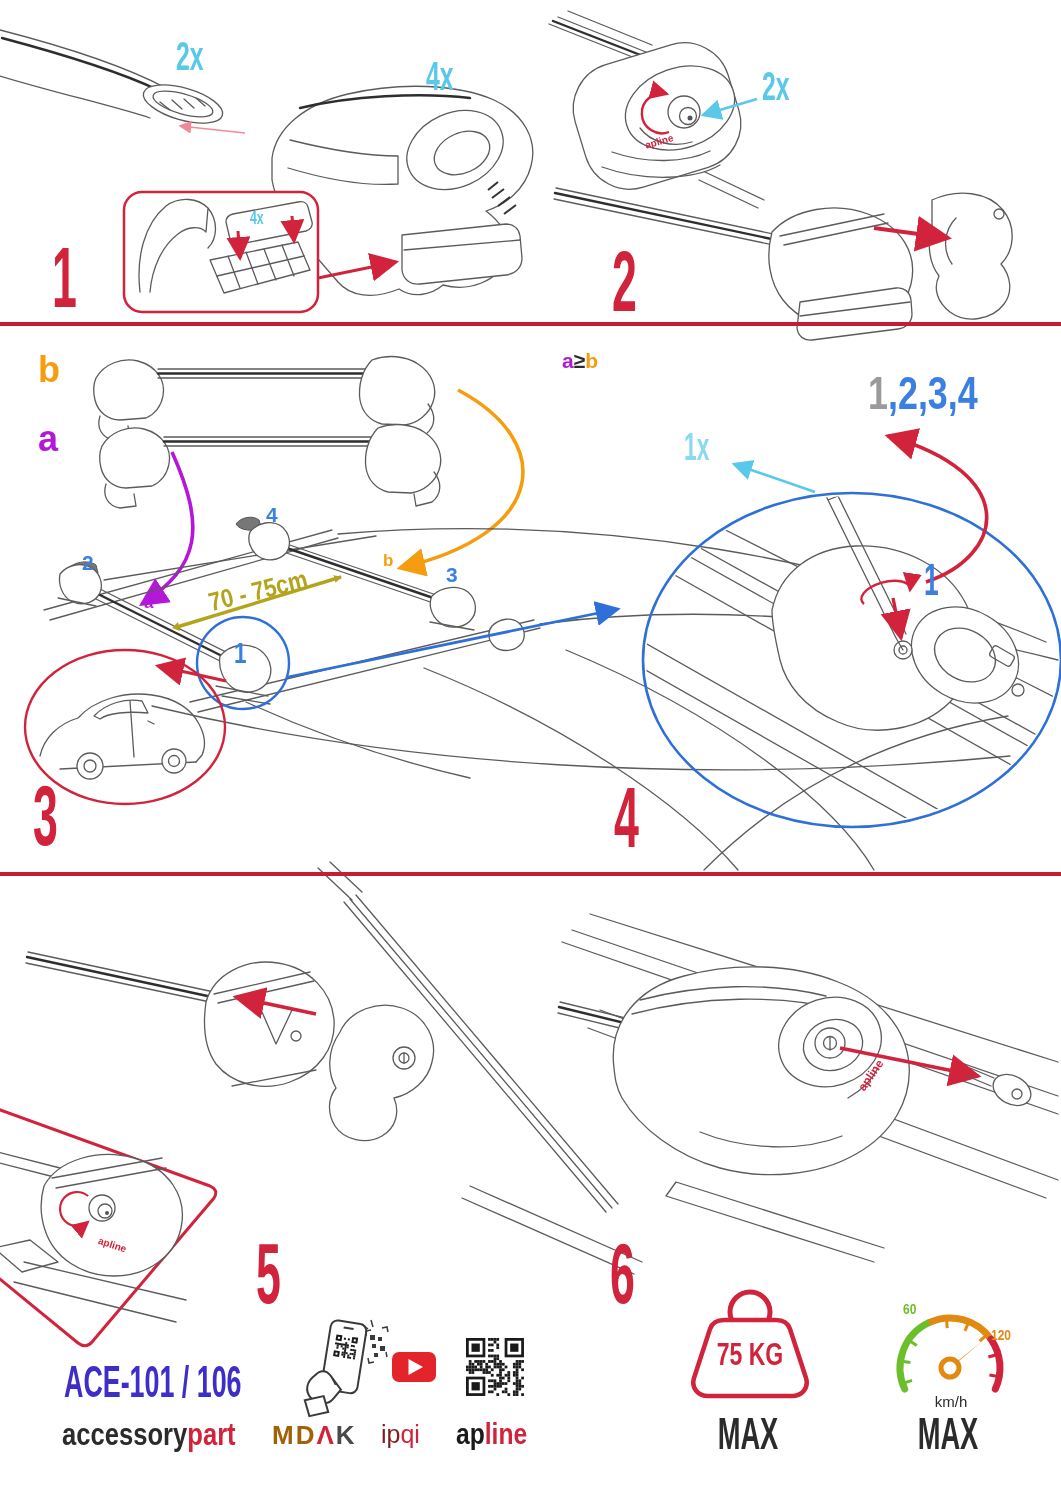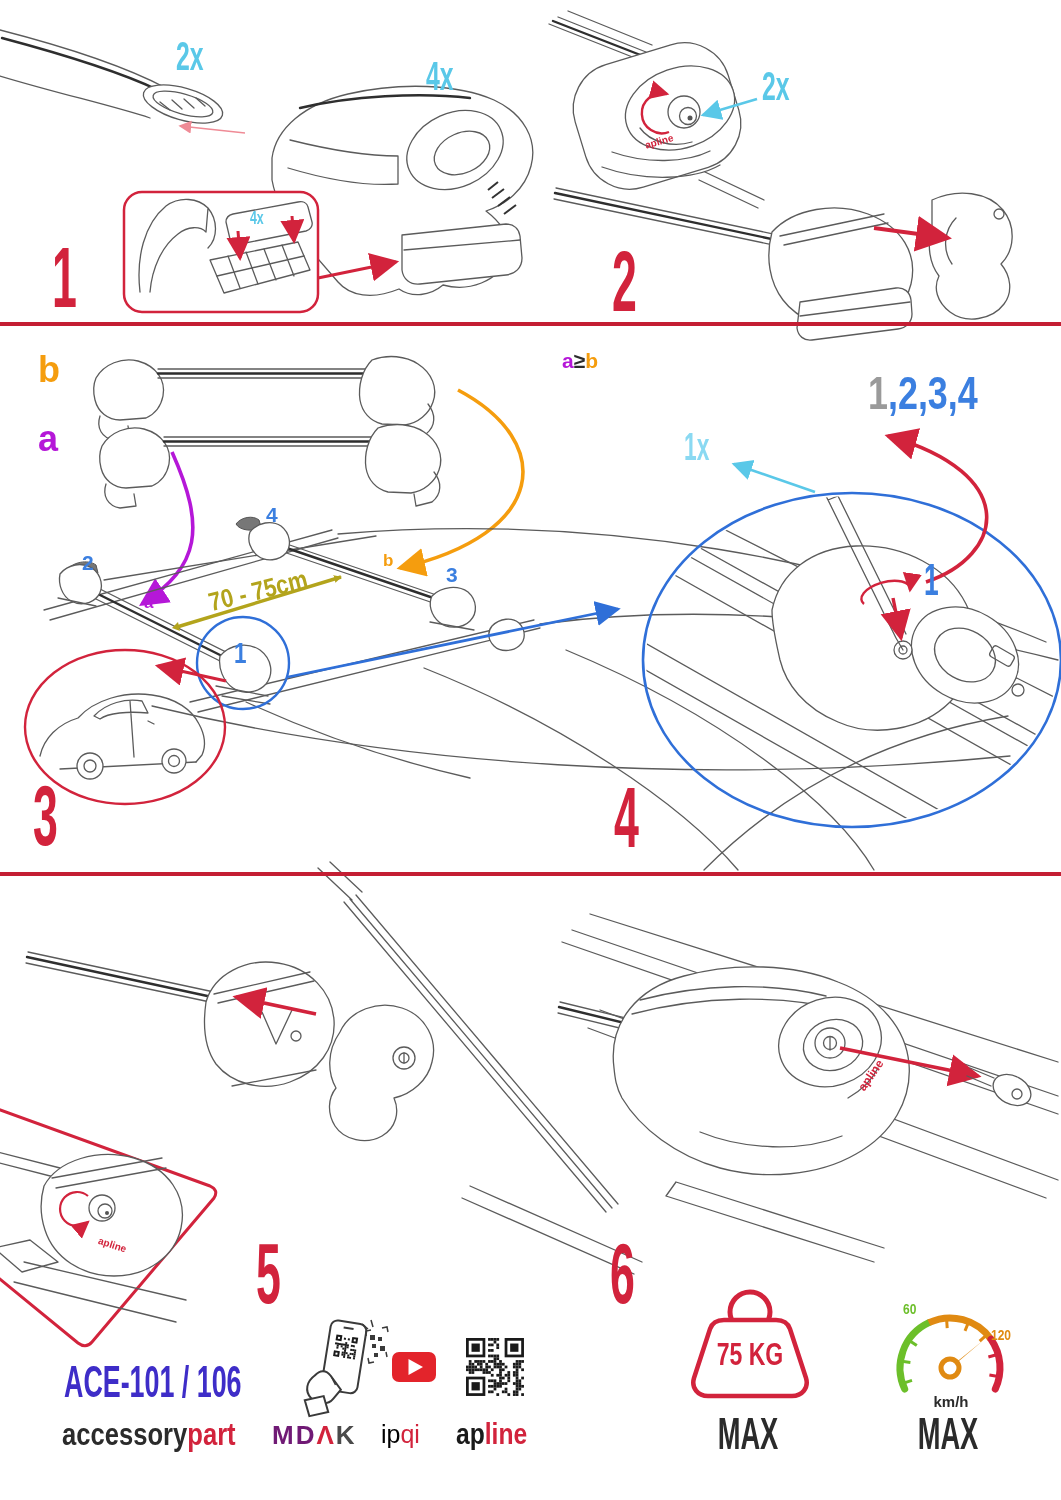--- a/index.html
+++ b/index.html
@@ -496,24 +496,24 @@
 
 <div class="lbl c-red" style="left:256px;top:1230px;font-size:86px;transform:scaleX(.52)">5</div>
 <div class="lbl c-red" style="left:610px;top:1230px;font-size:86px;transform:scaleX(.52)">6</div>
 
 <div class="lbl c-red" style="left:644px;top:141px;font-size:10px;transform:rotate(-16deg)">apline</div>
 <div class="lbl c-red" style="left:100px;top:1236px;font-size:10px;transform:rotate(18deg)">apline</div>
 <div class="lbl c-red" style="left:856px;top:1086px;font-size:12px;transform:rotate(-55deg)">apline</div>
 
 <div class="lbl c-violet" style="left:64px;top:1360px;font-size:44px;transform:scaleX(.61)">ACE-101 / 106</div>
 <div class="lbl" style="left:62px;top:1418px;font-size:32px;transform:scaleX(.8)"><span class="c-ink">accessory</span><span class="c-red">part</span></div>
-<div class="lbl" style="left:272px;top:1422px;font-size:26px;letter-spacing:2px"><span style="color:#701a75">MD</span><span class="c-red">Λ</span><span style="color:#4a4a4a">K</span></div>
-<div class="lbl" style="left:381px;top:1422px;font-size:25px;font-weight:500"><span style="color:#000000">ip</span><span class="c-red">qi</span></div>
+<div class="lbl" style="left:272px;top:1422px;font-size:26px;letter-spacing:2px"><span style="color:#a16207">MD</span><span class="c-red">Λ</span><span style="color:#4a4a4a">K</span></div>
+<div class="lbl" style="left:381px;top:1422px;font-size:25px;font-weight:500"><span style="color:#7f1d1d">ip</span><span class="c-red">qi</span></div>
 <div class="lbl" style="left:456px;top:1420px;font-size:29px;transform:scaleX(.85)"><span style="color:#1a1a1a">ap</span><span class="c-red">line</span></div>
 
 <div class="lbl c-red ctr" style="left:700px;top:1338px;width:100px;font-size:32px;transform:scaleX(.72)">75 KG</div>
 <div class="lbl c-ink ctr" style="left:688px;top:1412px;width:120px;font-size:44px;transform:scaleX(.62)">MAX</div>
 <div class="lbl c-green" style="left:903px;top:1301px;font-size:15px;transform:scaleX(.8)">60</div>
 <div class="lbl c-sporange" style="left:991px;top:1327px;font-size:15px;transform:scaleX(.8)">120</div>
-<div class="lbl c-ink ctr" style="left:901px;top:1394px;width:100px;font-size:15px;font-weight:700">km/h</div>
+<div class="lbl c-ink ctr" style="left:901px;top:1394px;width:100px;font-size:15px;font-weight:400">km/h</div>
 <div class="lbl c-ink ctr" style="left:888px;top:1412px;width:120px;font-size:44px;transform:scaleX(.62)">MAX</div>
 
 </div>
 
 </body></html>

